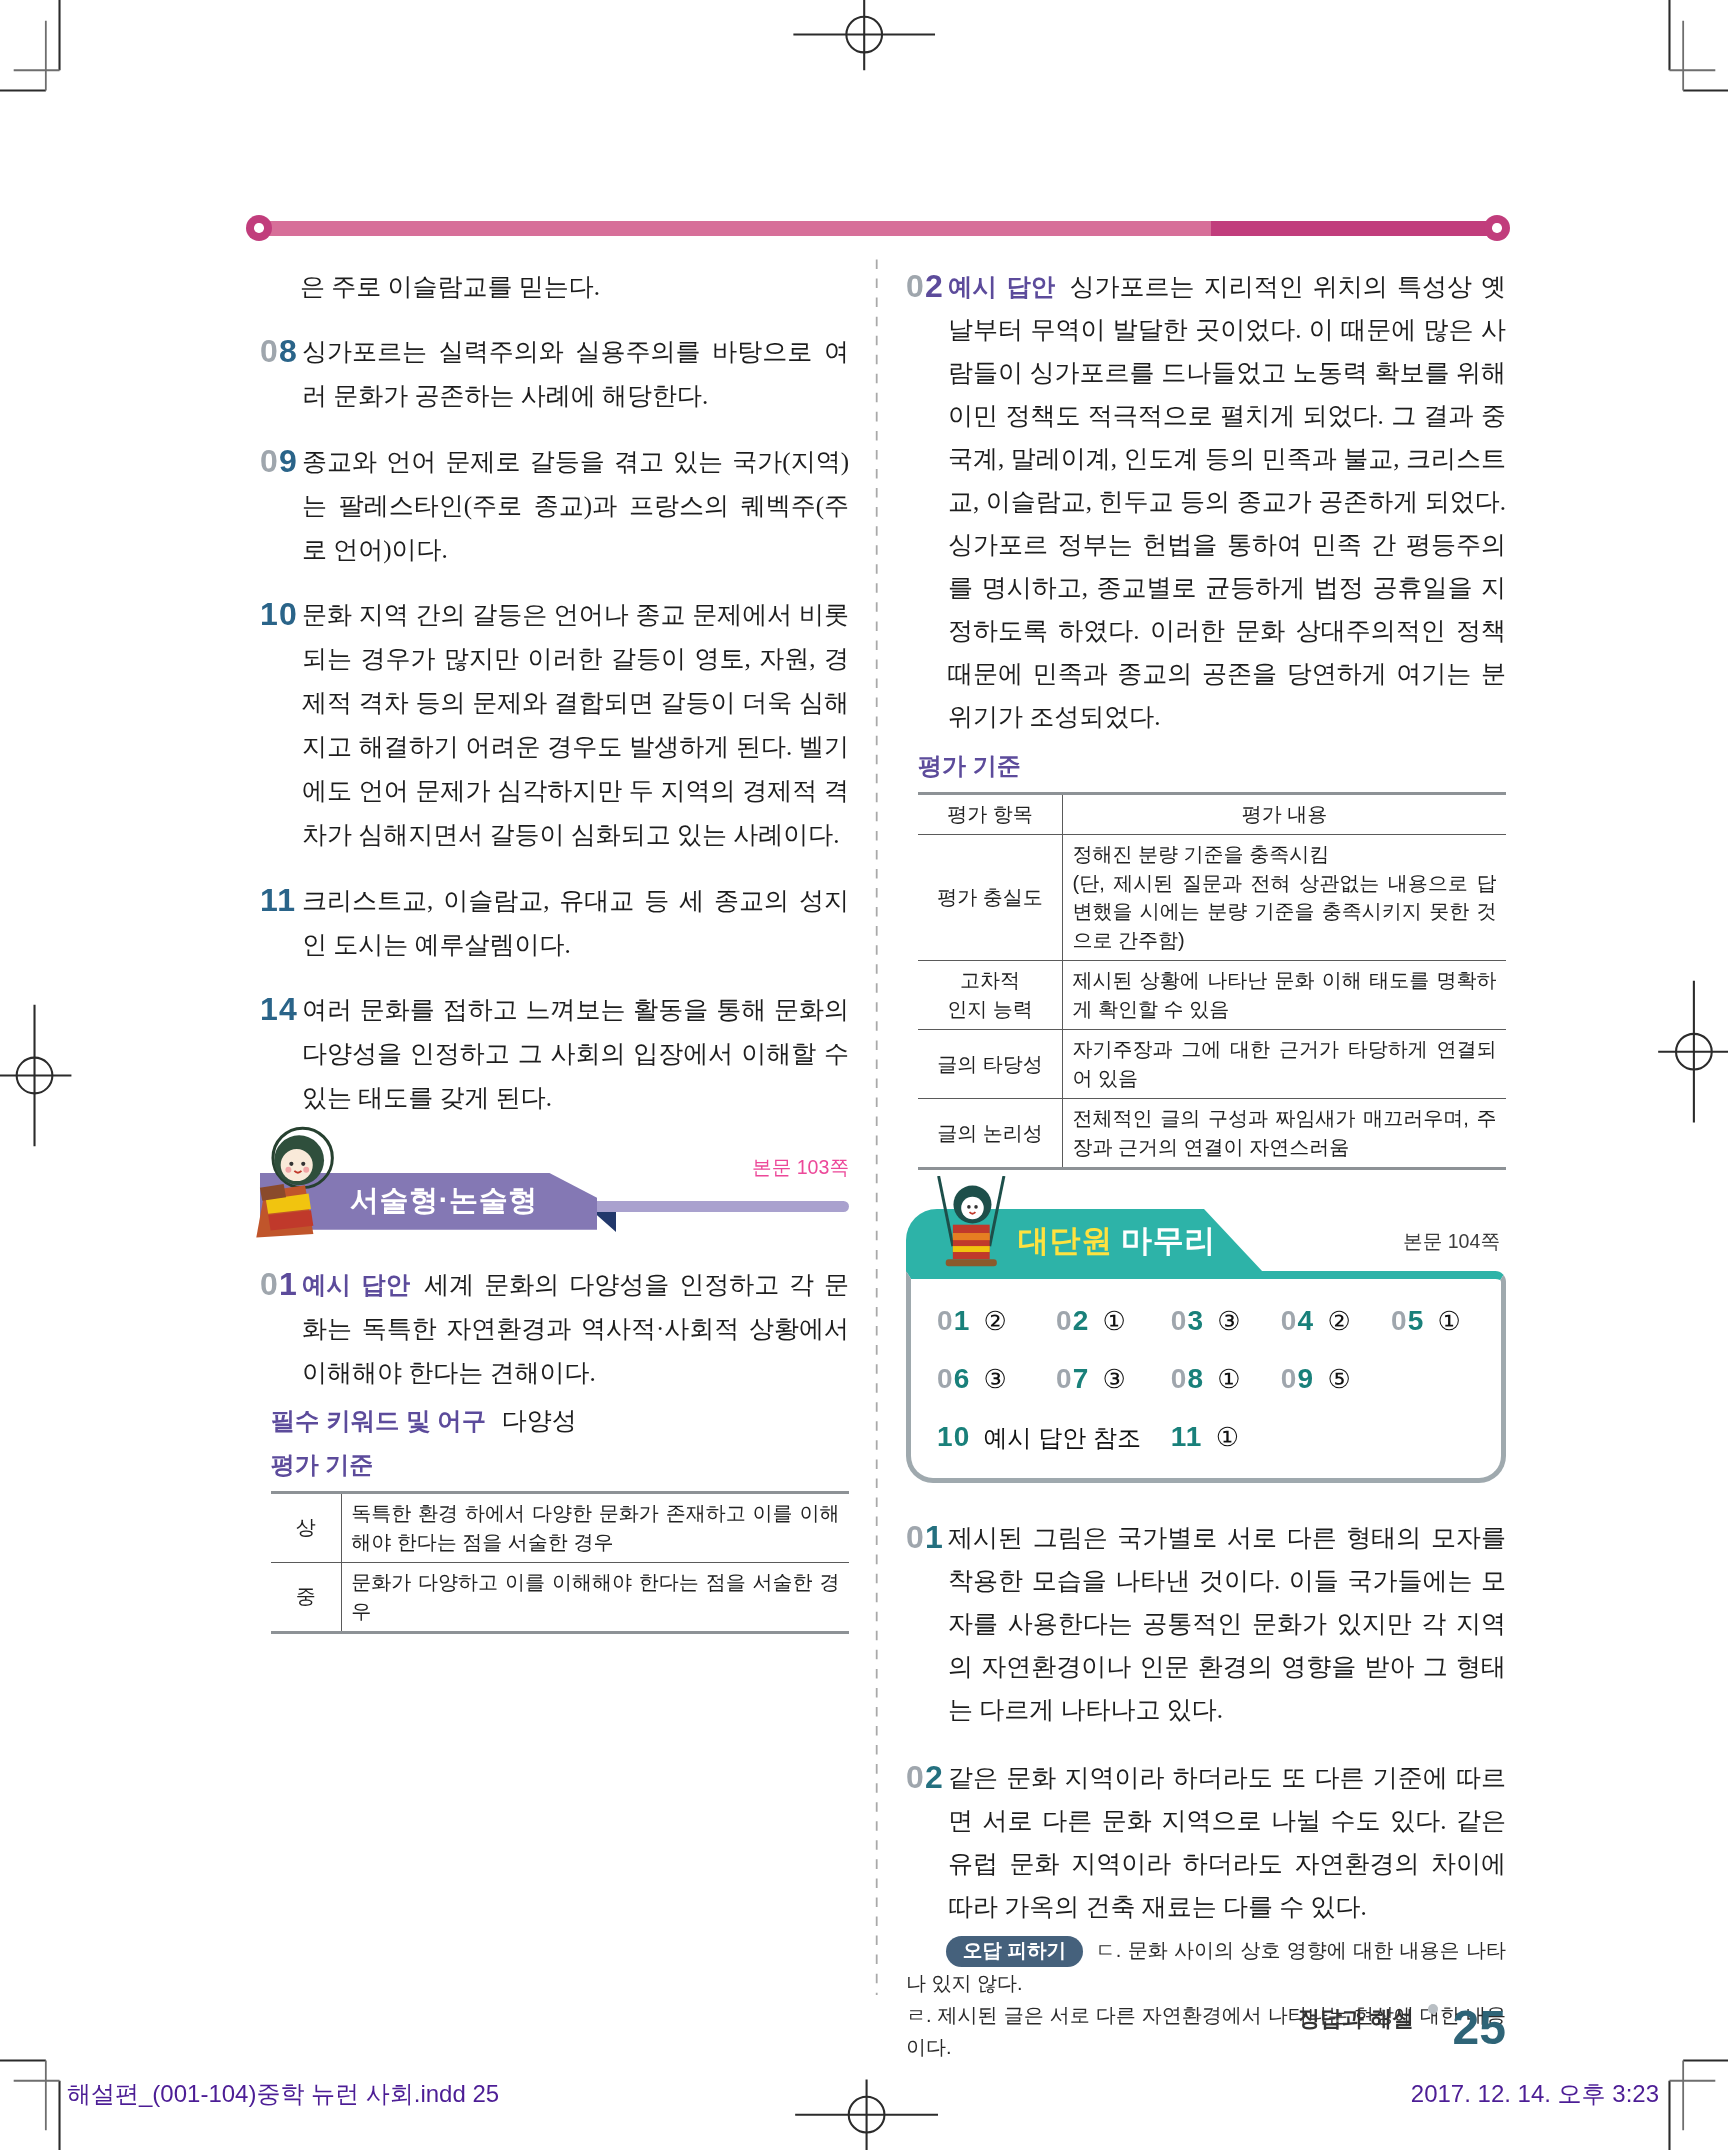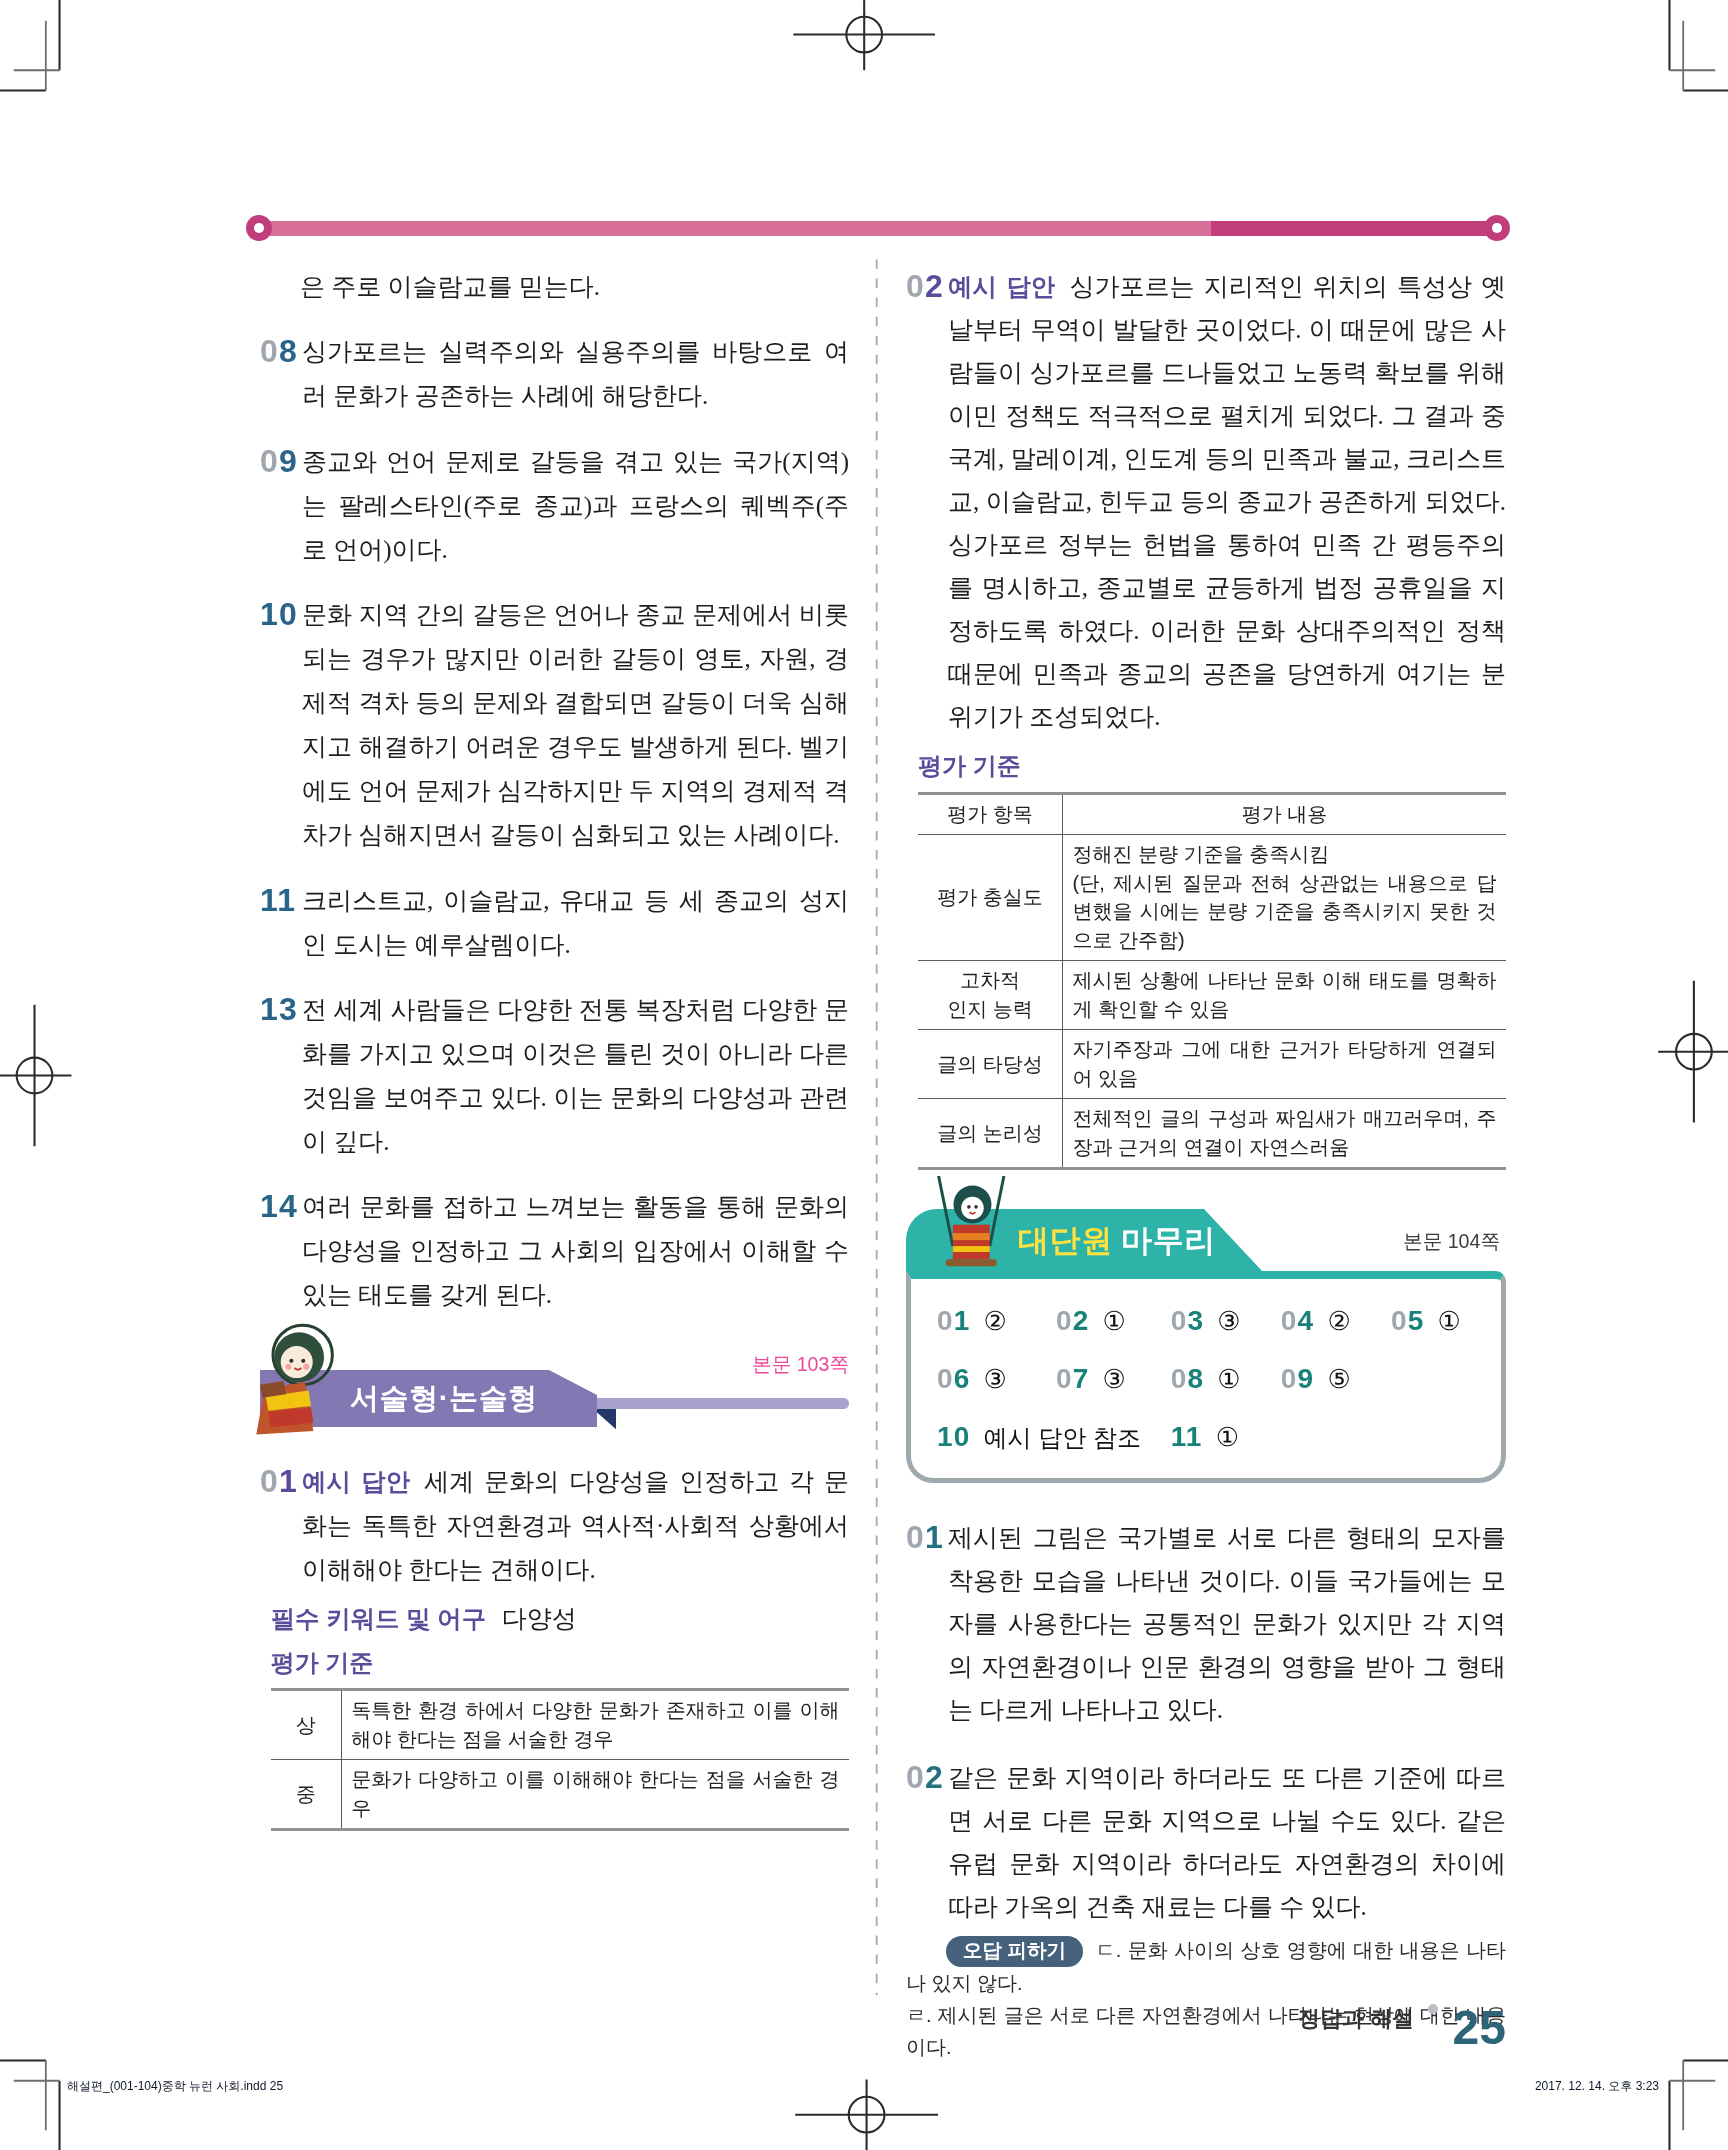--- a/index.html
+++ b/index.html
@@ -83,21 +83,21 @@
     clip-path:polygon(0 0, 100% 0, 100% 100%); z-index:1; }
   .essay-line { position:absolute; left:337px; right:0; top:45px; height:10.7px; background:#a9a1ce; border-radius:0 6px 6px 0; z-index:1; }
   .essay-ref { position:absolute; right:0; top:-2.4px; font-size:19.6px; color:#ec4899; }
   .essay-char { position:absolute; left:-12px; top:-35px; z-index:3; }
 
   
   .pagefoot { position:absolute; top:2004px; right:223px; display:flex; align-items:flex-start; gap:14.3px; z-index:3; }
   .pf-label { font-size:22px; font-weight:bold; color:#333; }
   .pf-dot { width:10px; height:10px; border-radius:50%; background:#b9bfc4; }
   .pf-num { font-size:48px; font-weight:bold; color:#2e6477; line-height:1; }
-  .printfoot { position:absolute; top:2078px; font-size:12px; color:#0f172a; z-index:3; }
+  .printfoot { position:absolute; top:2078px; font-size:24px; color:#4c1d95; z-index:3; }
   .printfoot.l { left:67px; } .printfoot.r { right:70px; }
 </style>
 </head>
 <body>
 
 <div class="page">
 
   <svg class="marks-svg" width="1729" height="2151" viewBox="0 0 2905 3614">
     <g stroke="#2b2b2b" stroke-width="3.5" fill="none">
       <path d="M100 0 V118 M0 152 H77"></path>
@@ -156,26 +156,20 @@
     </div>
 
     <div class="item">
       <div class="irow">
         <div class="inum steel"><span class="g"></span><span>11</span></div>
         <div class="ibody btext">크리스트교, 이슬람교, 유대교 등 세 종교의 성지인 도시는 예루살렘이다.</div>
       </div>
     </div>
 
 
-    <div class="item">
-      <div class="irow">
-        <div class="inum steel"><span class="g"></span><span>13</span></div>
-        <div class="ibody btext">전 세계 사람들은 다양한 전통 복장처럼 다양한 문화를 가지고 있으며 이것은 틀린 것이 아니라 다른 것임을 보여주고 있다. 이는 문화의 다양성과 관련이 깊다.</div>
-      </div>
-    </div>
 
     <div class="item">
       <div class="irow">
         <div class="inum steel"><span class="g"></span><span>14</span></div>
         <div class="ibody btext">여러 문화를 접하고 느껴보는 활동을 통해 문화의 다양성을 인정하고 그 사회의 입장에서 이해할 수 있는 태도를 갖게 된다.</div>
       </div>
     </div>
 
     <div class="essay-header">
       <div class="essay-char">

